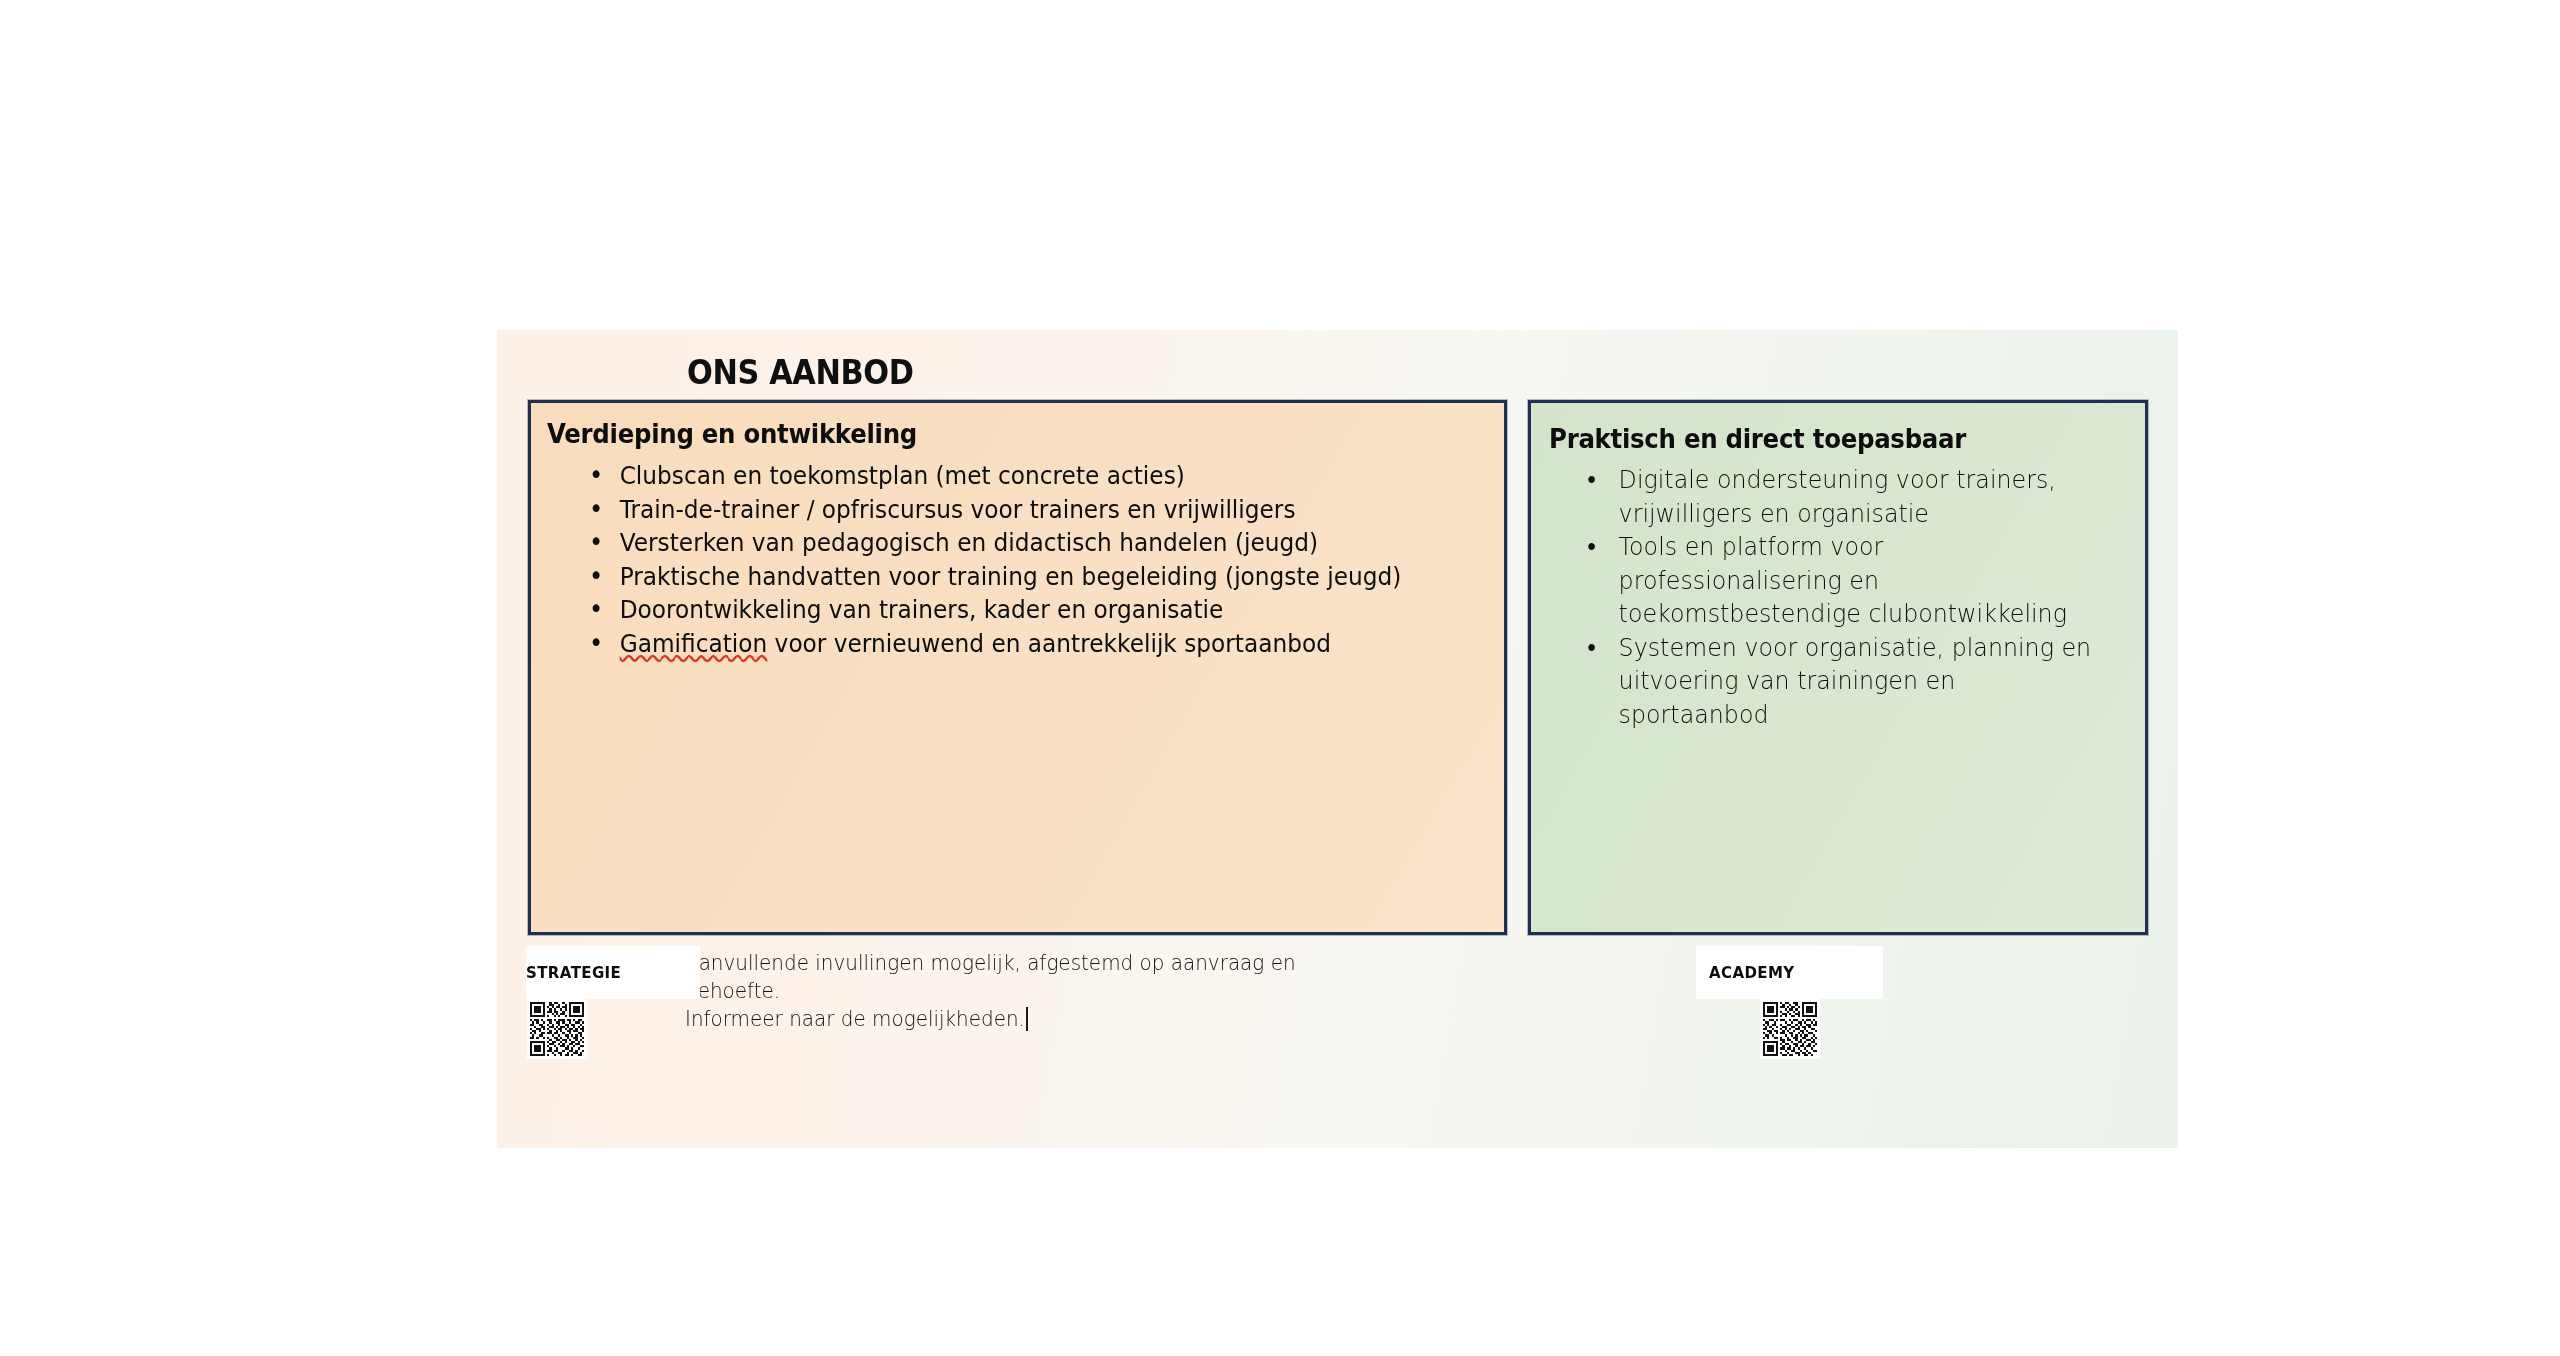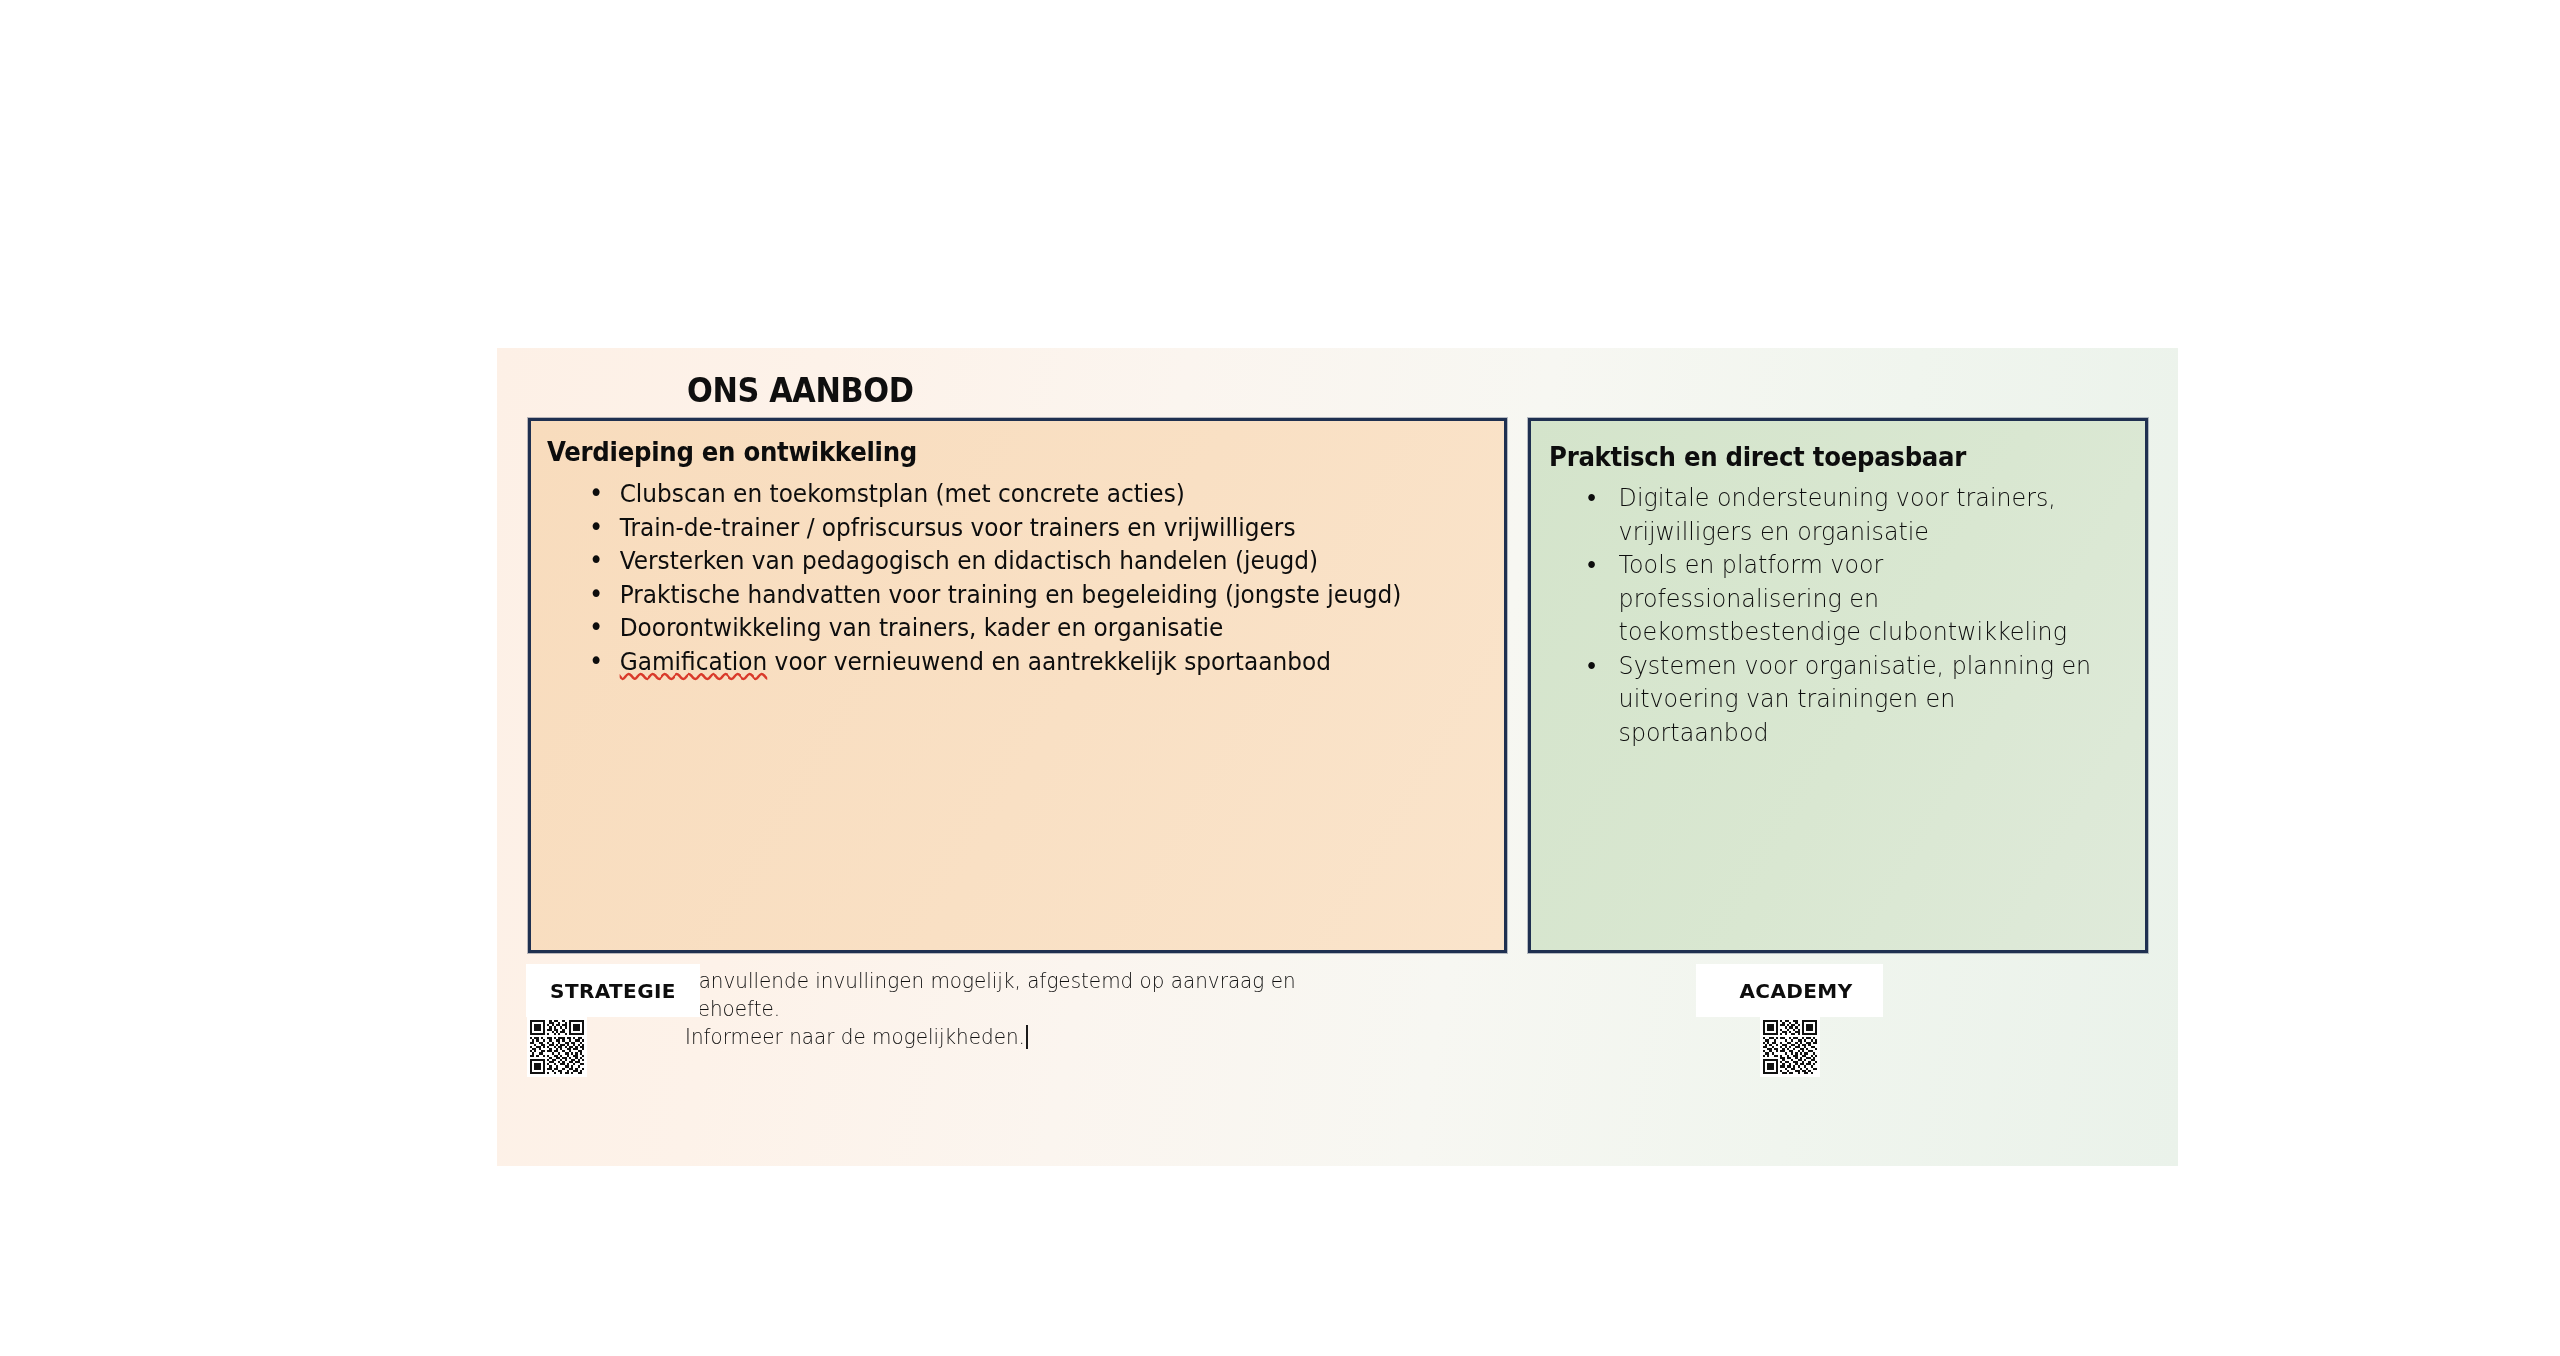--- a/index.html
+++ b/index.html
@@ -13,21 +13,21 @@
   }
   body {
     font-family: "Liberation Sans", sans-serif;
     -webkit-font-smoothing: antialiased;
   }
 
   
   #slide {
     position: absolute;
     left: 497px;
-    top: 348px;
+    top: 330px;
     width: 1681px;
     height: 818px;
     background: linear-gradient(100deg,
                 #fdf0e6 0%,
                 #fdf2e9 18%,
                 #fbf5ef 38%,
                 #f7f7f2 58%,
                 #f0f5ee 78%,
                 #eaf2ea 100%);
     box-sizing: border-box;
@@ -164,24 +164,23 @@
     vertical-align: -5px;
     margin-left: 1px;
   }
 
   
   .badge {
     position: absolute;
     background: #ffffff;
     display: flex;
     align-items: center;
-    justify-content: center;
     font-family: "DejaVu Sans", sans-serif;
     font-weight: 700;
-    font-size: 20px;
+    font-size: 15px;
     letter-spacing: 0.4px;
     color: #0d0d0d;
   }
   #badge-strategie {
     left: 29px;
     top: 616px;
     width: 174px;
     height: 53px;
   }
   #badge-academy {

